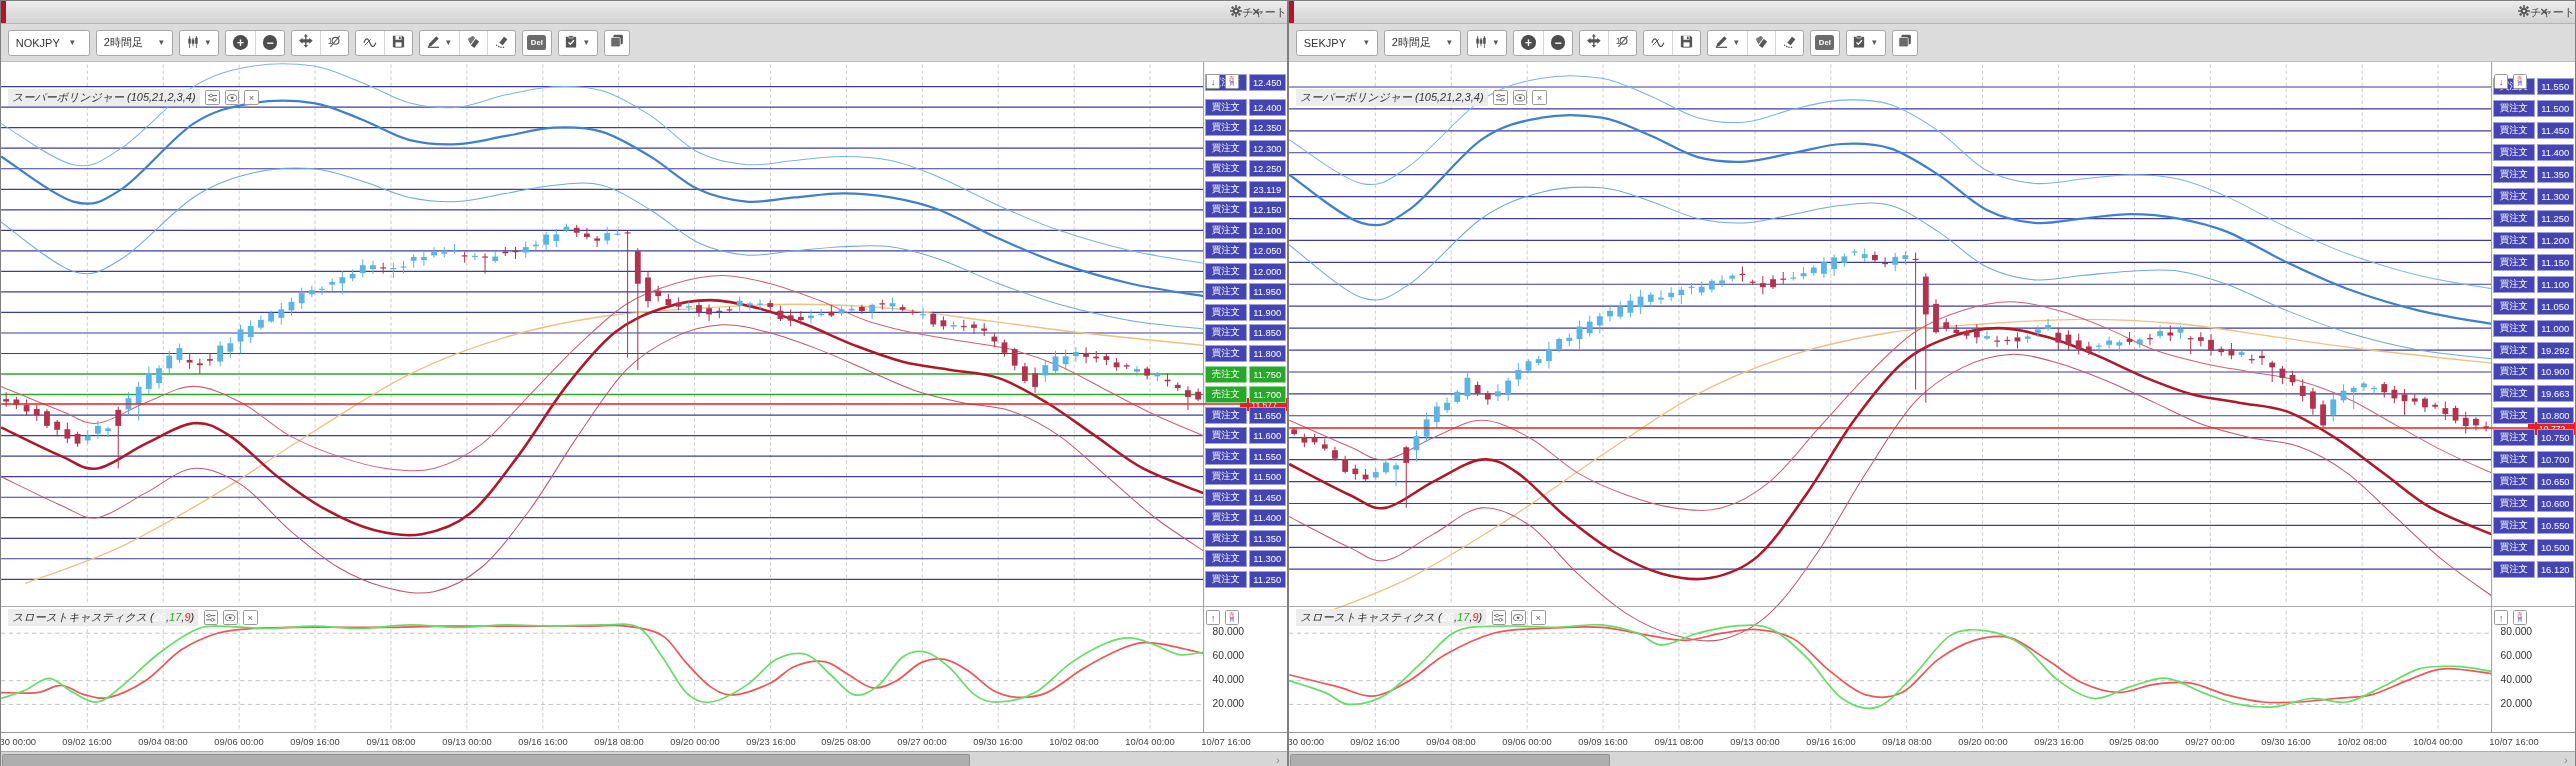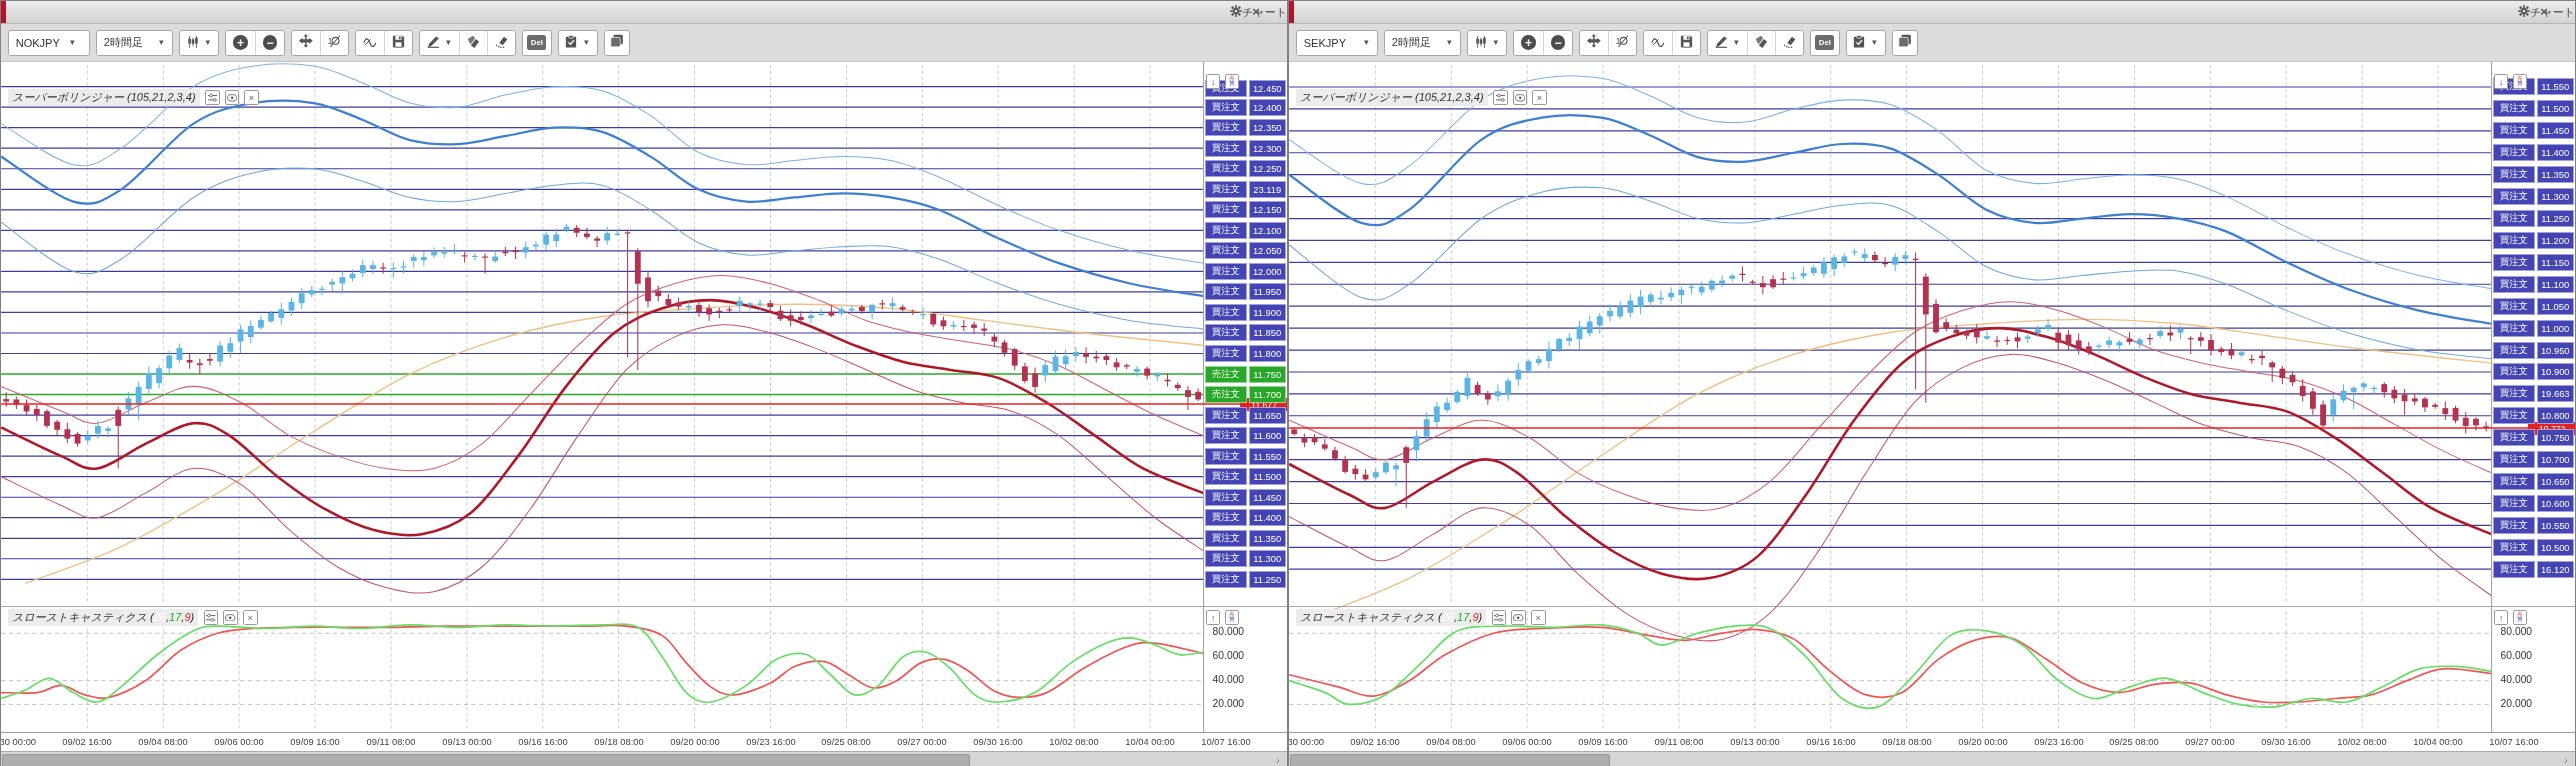--- a/index.html
+++ b/index.html
@@ -547,21 +547,21 @@
             </span>
           </span>
         <span class="g-icon" style="left:1.7px;top:548px;">↑</span>
         <span class="g-icon" style="left:20.6px;top:548px;">
             <span class="badge-mini">
               <span class="r">売</span>
               <span class="b">買</span>
             </span>
           </span>
       <div class="price-tag" style="top: 336px;">11.677</div>
-          <div class="order-badge badge-buy" style="top: 18px; justify-content: center;">
+          <div class="order-badge badge-buy" style="top: 12px; justify-content: center;">
             <span class="side">買注文</span>
             <span class="val">12.450</span>
           </div>
           <div class="order-badge badge-buy" style="top: 37px;">
             <span class="side">買注文</span>
             <span class="val">12.400</span>
           </div>
           <div class="order-badge badge-buy" style="top: 57px;">
             <span class="side">買注文</span>
             <span class="val">12.350</span>
@@ -1229,21 +1229,21 @@
           <div class="order-badge badge-buy" style="top: 236px;">
             <span class="side">買注文</span>
             <span class="val">11.050</span>
           </div>
           <div class="order-badge badge-buy" style="top: 258px;">
             <span class="side">買注文</span>
             <span class="val">11.000</span>
           </div>
           <div class="order-badge badge-buy" style="top: 280px;">
             <span class="side">買注文</span>
-            <span class="val">10.950</span>
+            <span class="val">19.292</span>
           </div>
           <div class="order-badge badge-buy" style="top: 301px;">
             <span class="side">買注文</span>
             <span class="val">10.900</span>
           </div>
           <div class="order-badge badge-buy" style="top: 323px;">
             <span class="side">買注文</span>
             <span class="val">19.663</span>
           </div>
           <div class="order-badge badge-buy" style="top: 345px;">

